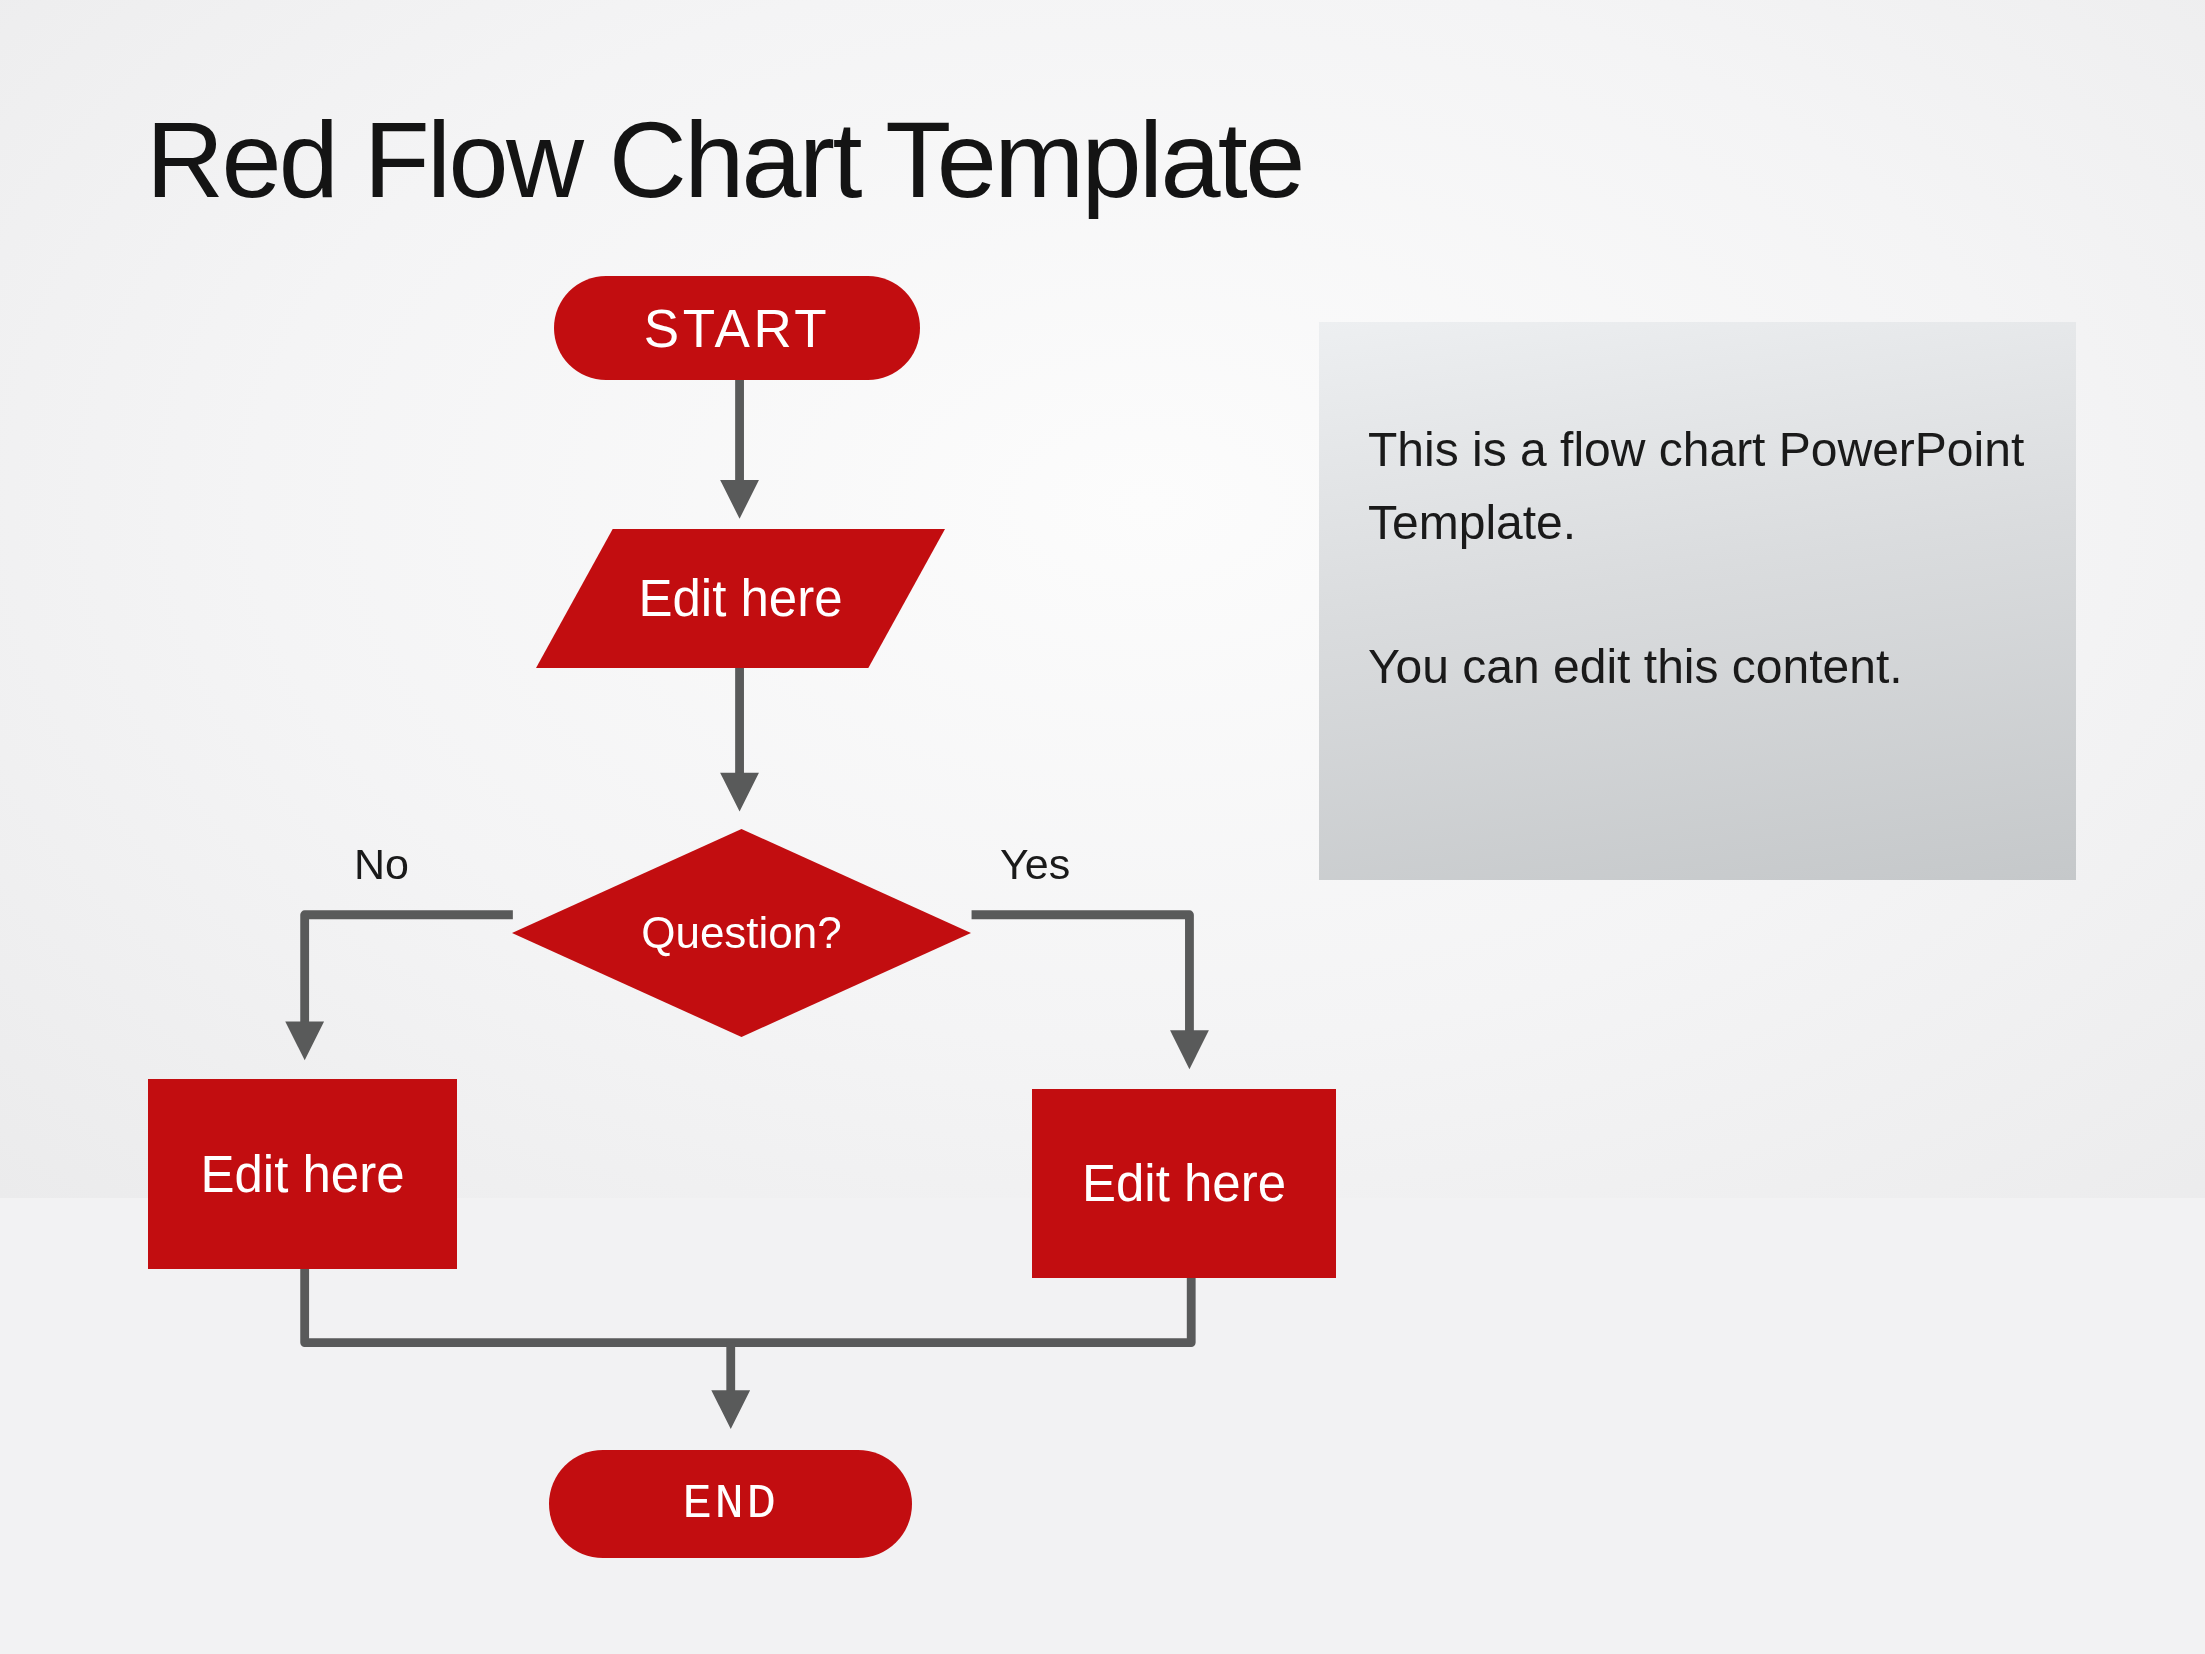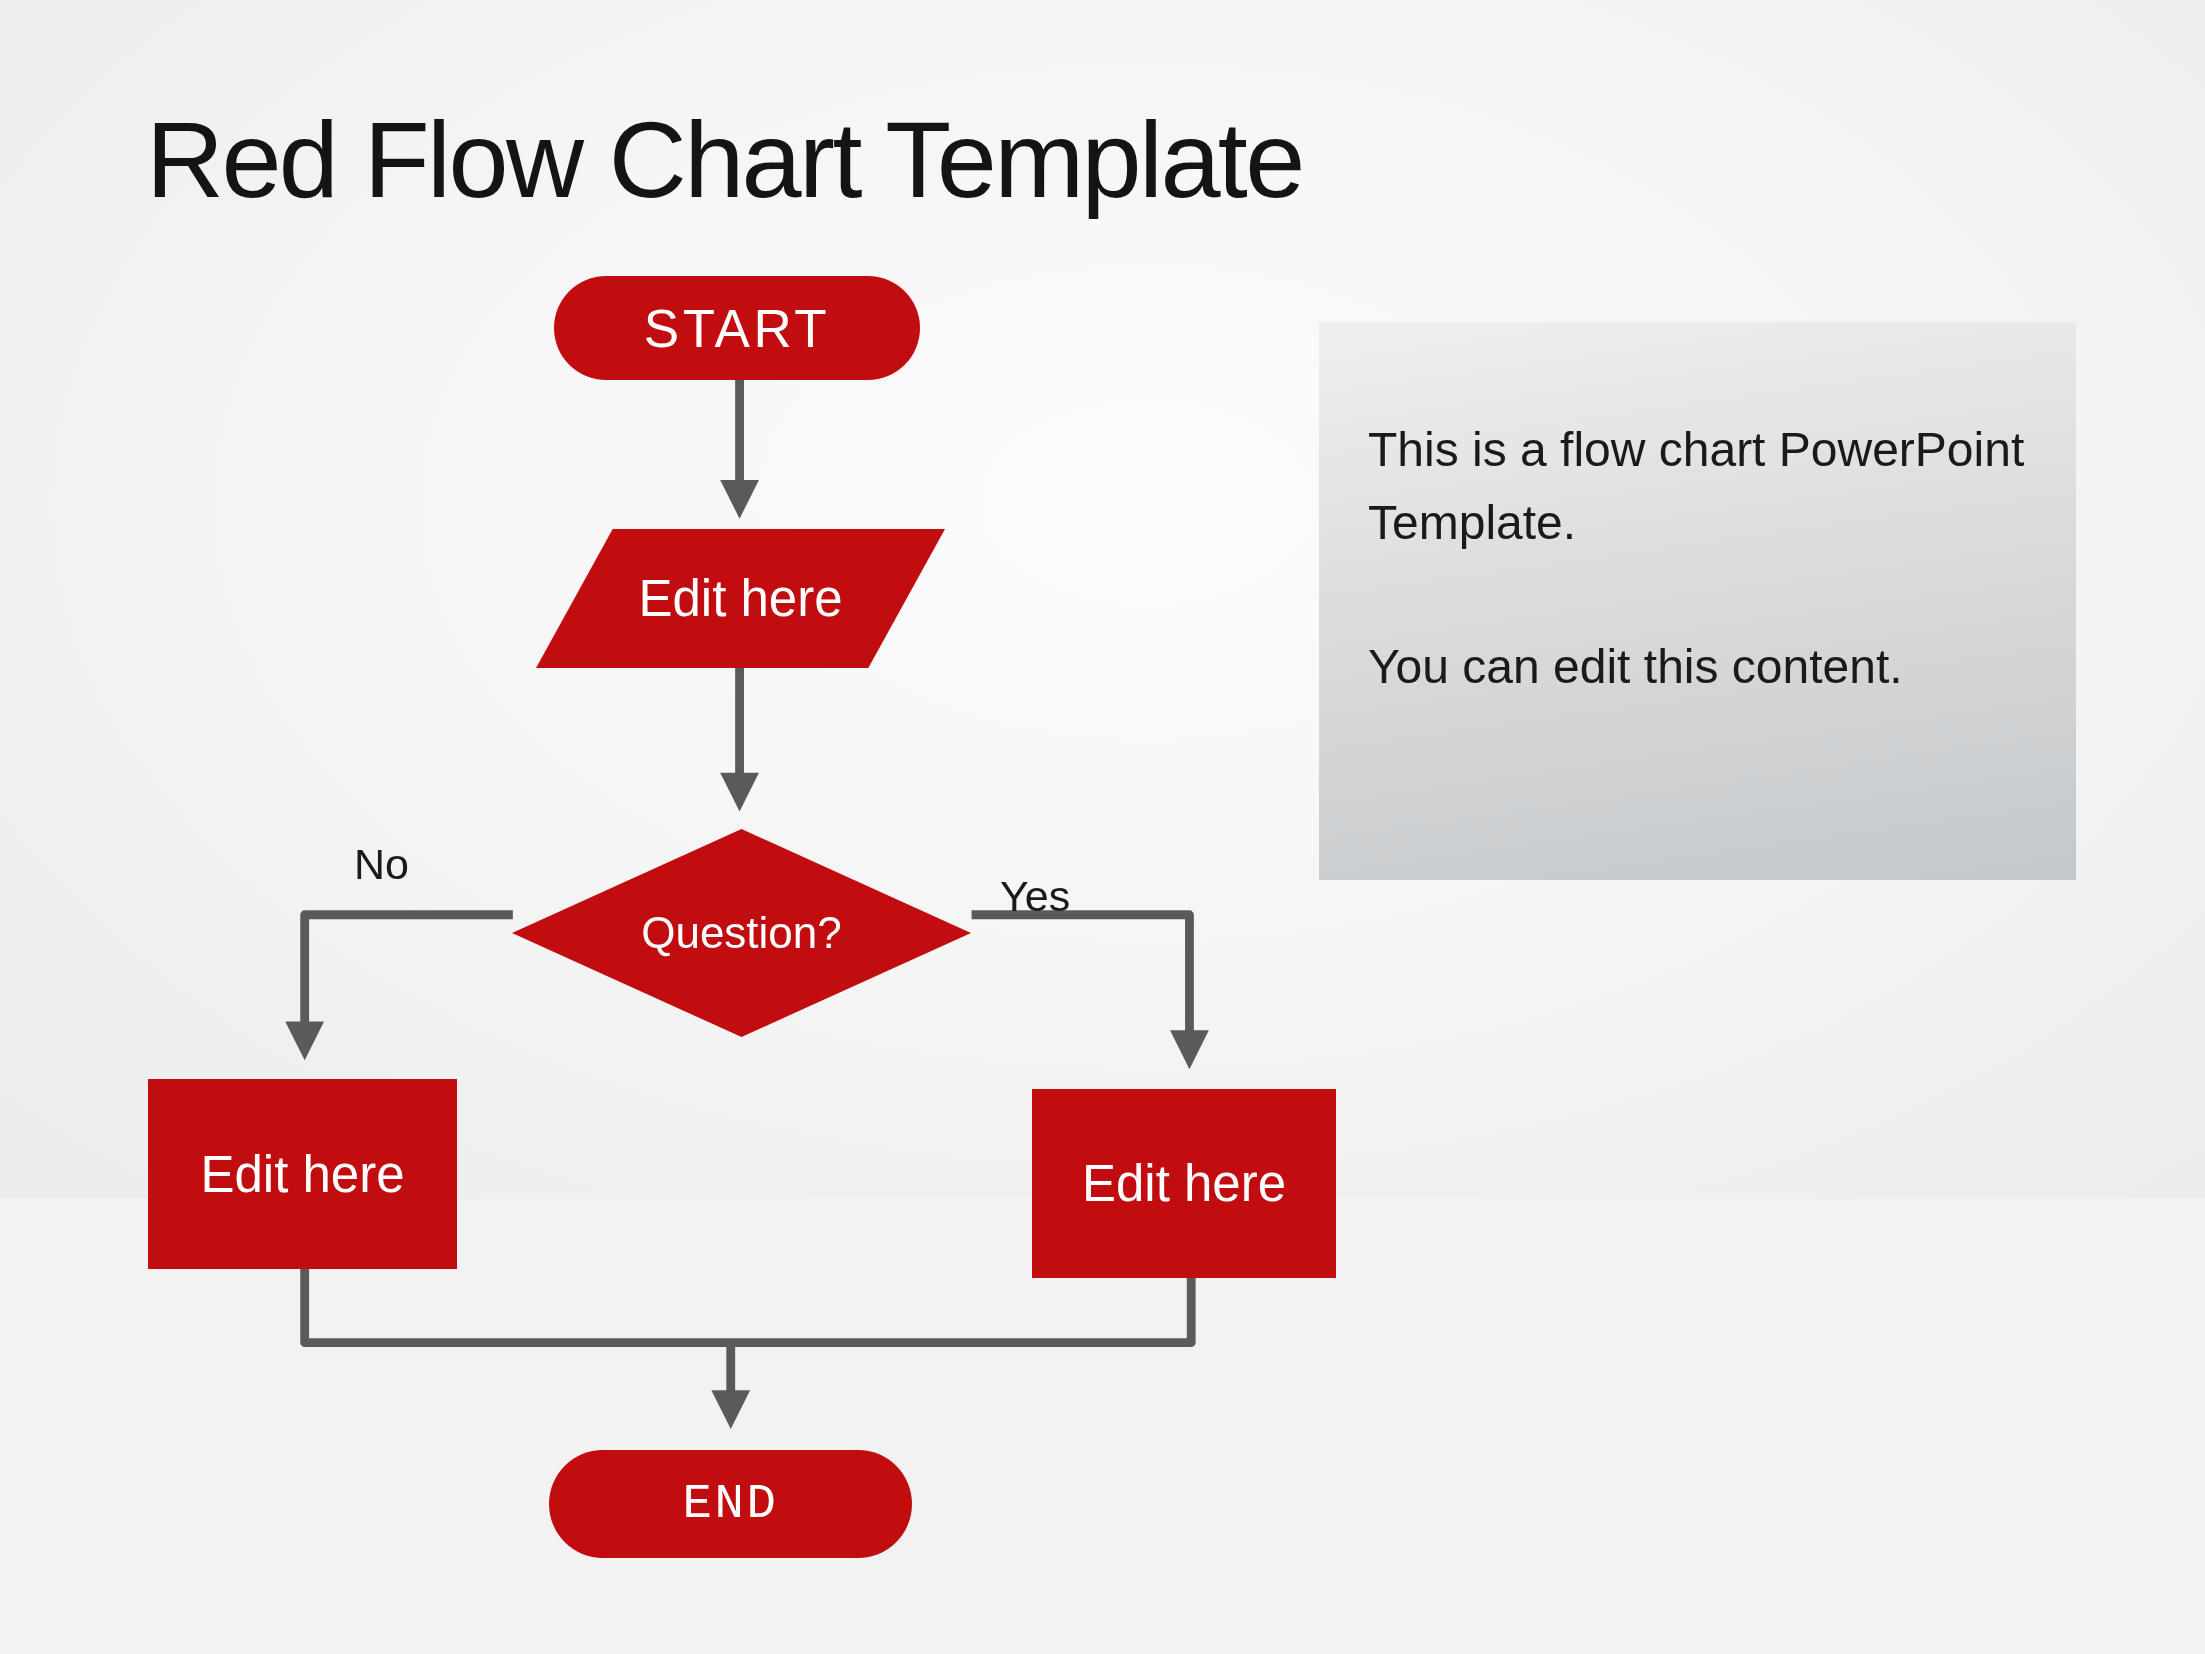--- a/index.html
+++ b/index.html
@@ -34,21 +34,21 @@
     clip-path:polygon(50% 0%, 100% 50%, 50% 100%, 0% 50%);
   }
   .node-no{left:148px;top:1063px;width:309px;height:190px;font-size:51px;}
   .node-yes{left:1032px;top:1073px;width:304px;height:189px;font-size:51px;}
   .node-end{left:549px;top:1434px;width:363px;height:108px;font-size:49px;letter-spacing:2.6px;font-family:Liberation Mono, monospace;}
   .branch-label{
     position:absolute;width:141px;text-align:left;
     font-size:43px;color:#1a1a1a;top:840px;
   }
   .branch-no{left:354px;}
-  .branch-yes{left:1000px;margin-top:32px;}
+  .branch-yes{left:1000px;}
   .connector-layer{position:absolute;left:0;top:0;width:2206px;height:1654px;}
   .note-panel{
     position:absolute;left:1319px;top:322px;width:757px;height:558px;
     background:linear-gradient(172deg,#edeff1 0%,#dadcde 45%,#c5c8ca 100%);
     box-sizing:border-box;padding:92px 41px 0 49px;
     color:#1a1a1a;font-size:48px;line-height:1.52;
   }
   .note-panel p{margin:0;}
   .note-panel p + p{margin-top:71px;}
 </style>

